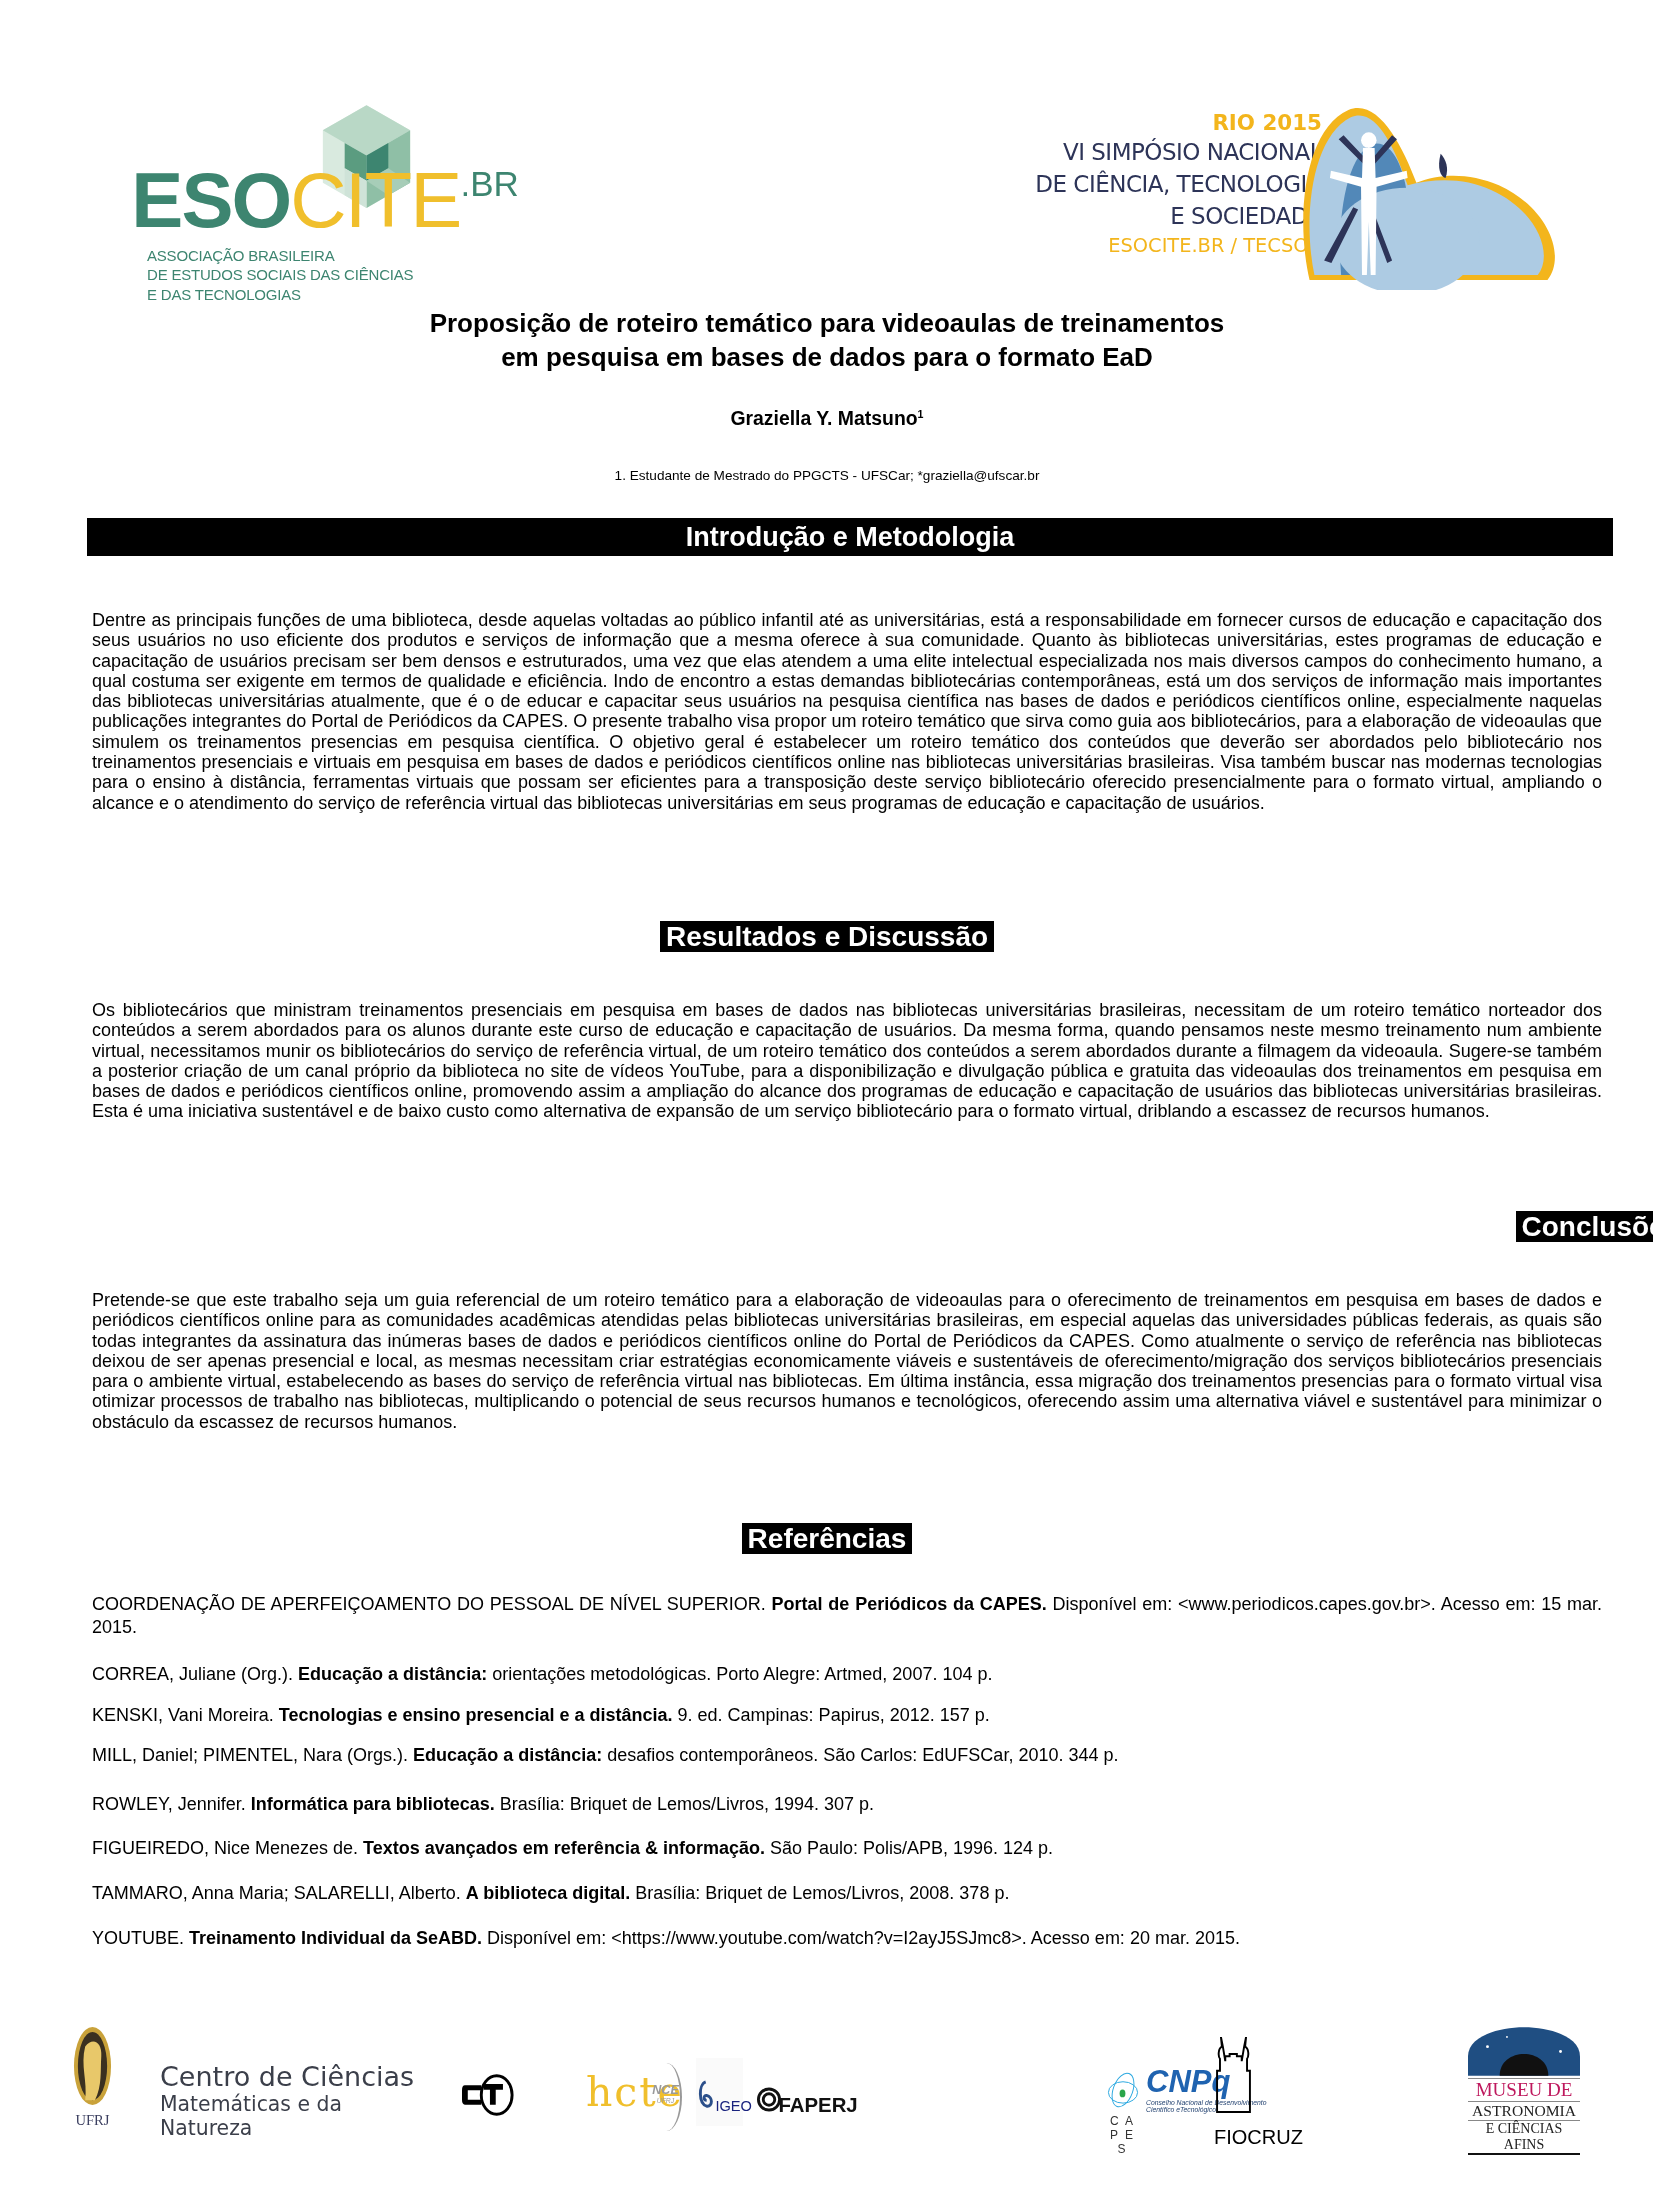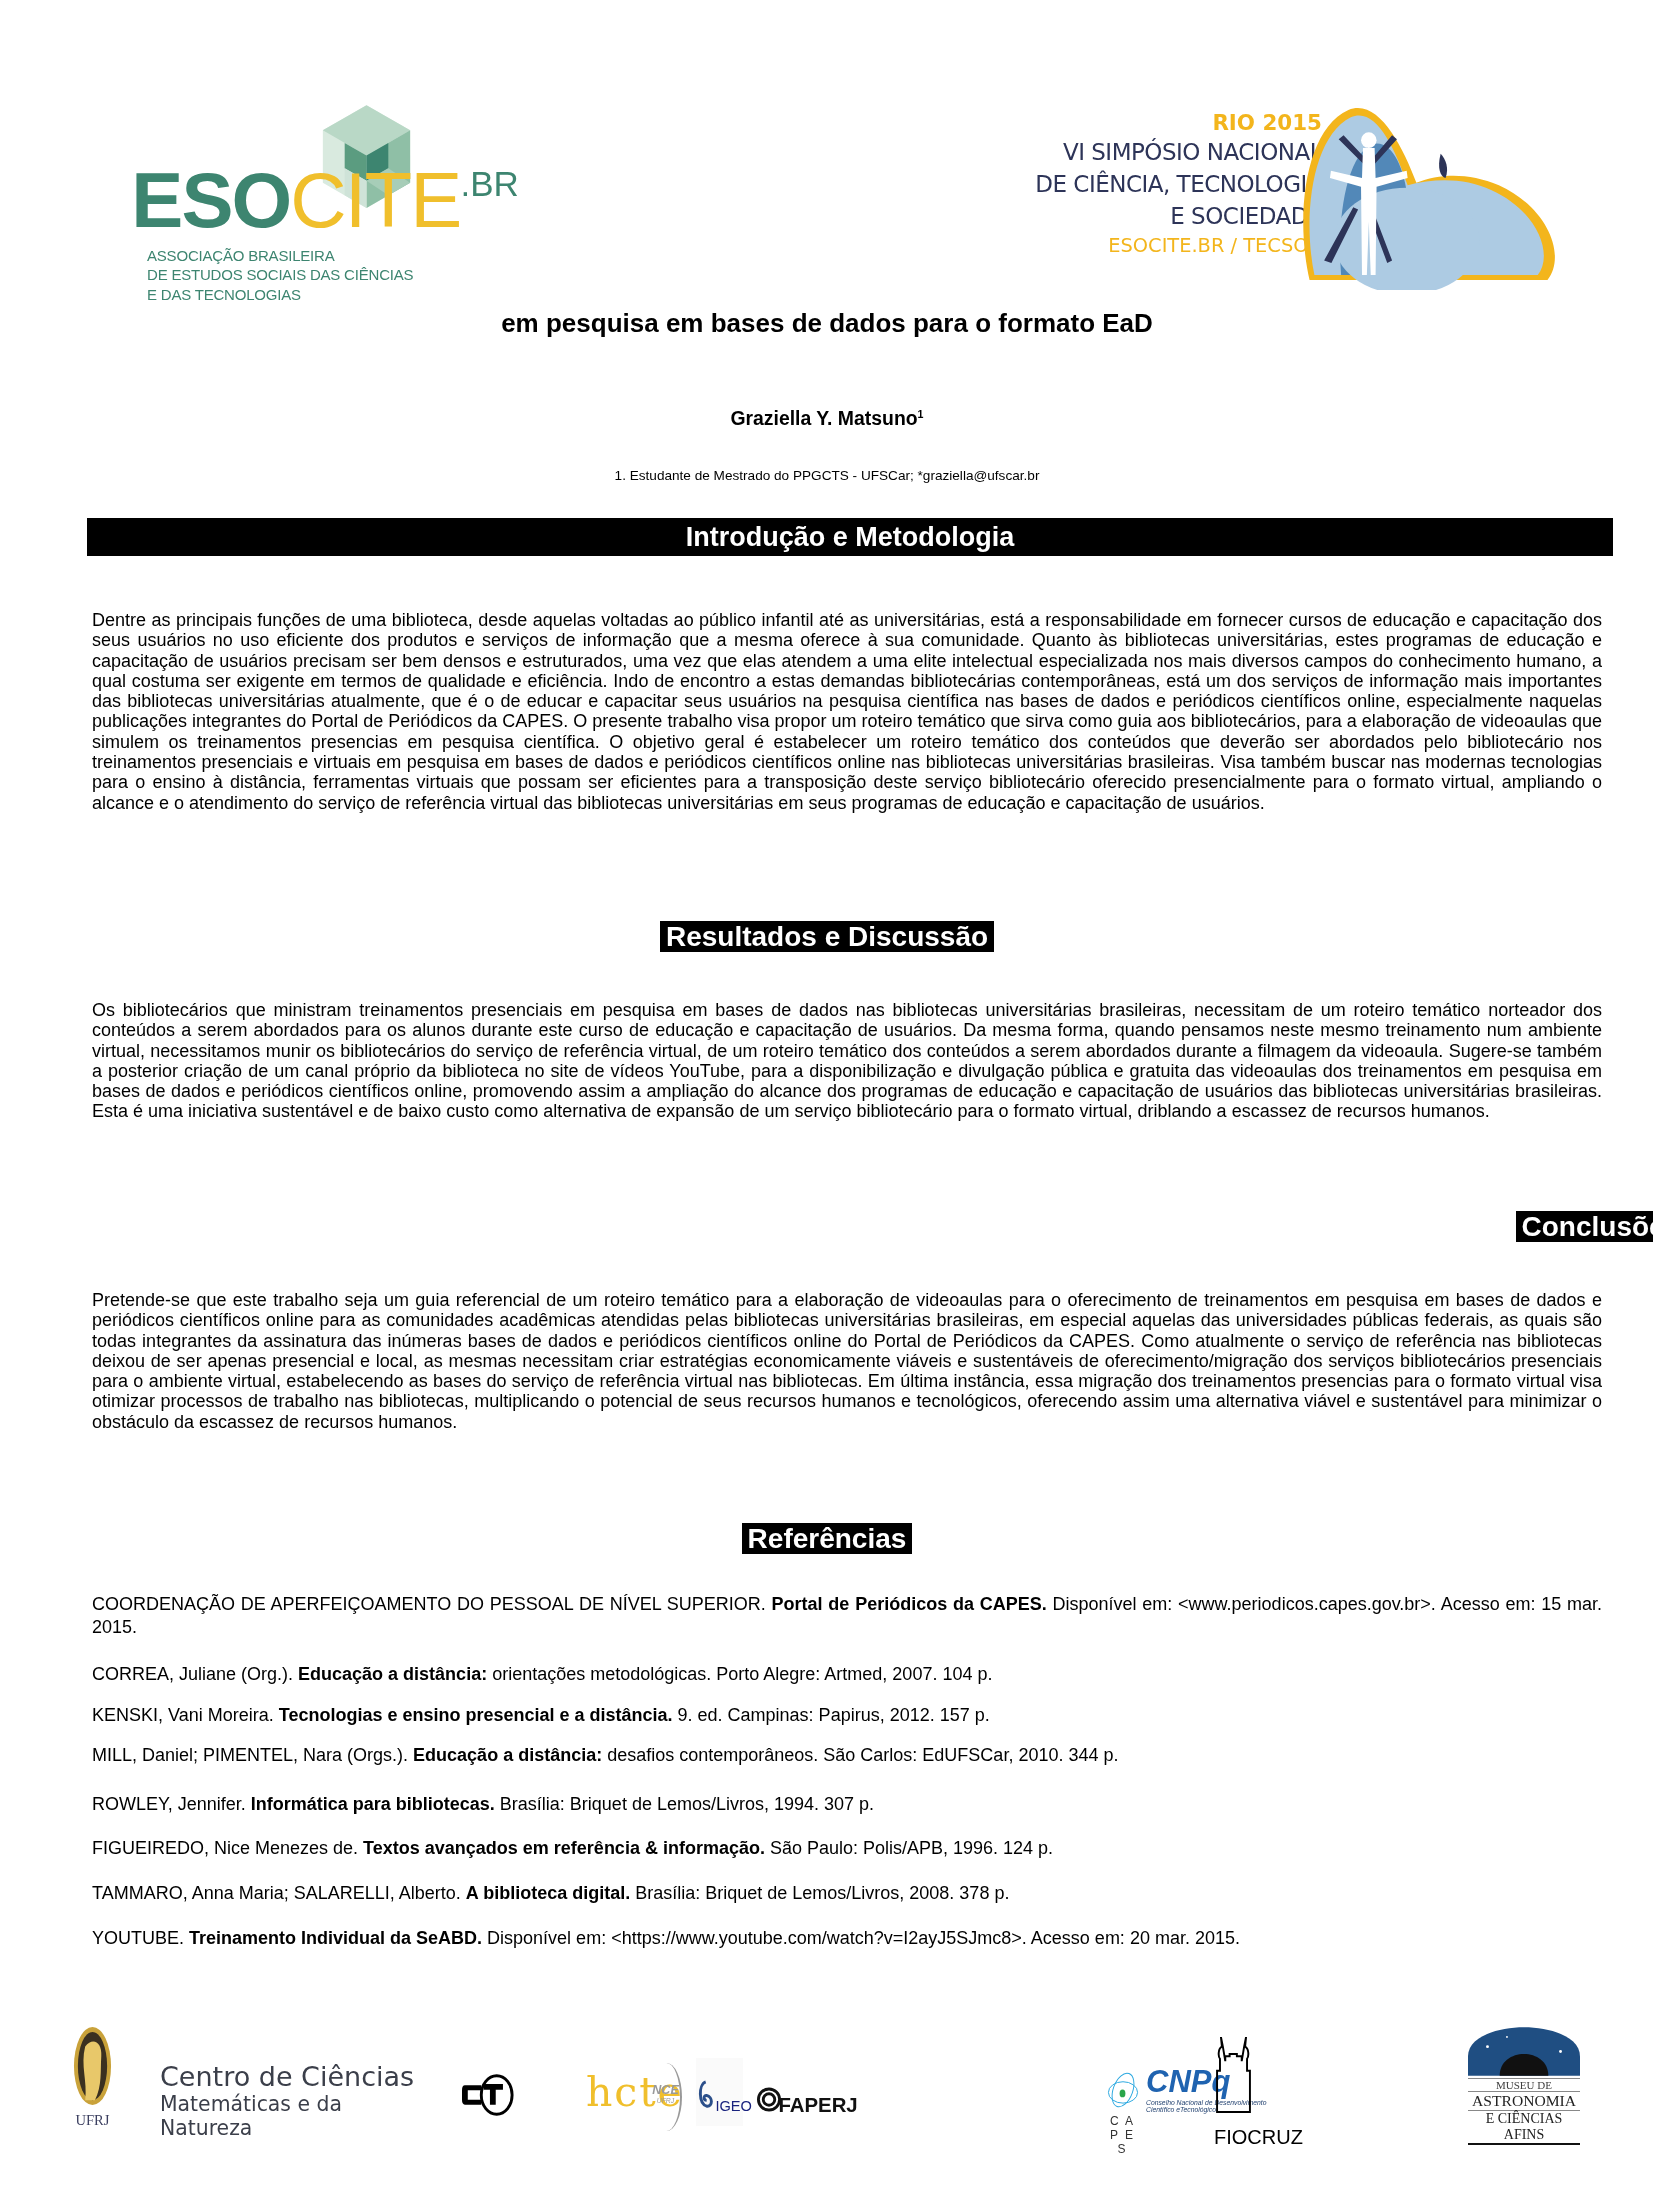--- a/index.html
+++ b/index.html
@@ -84,20 +84,21 @@
     <path d="M95,360 C85,230 110,110 160,90 C200,80 225,140 232,200 C240,250 235,320 225,360 Z" fill="#5288b8"></path>
     <ellipse cx="230" cy="290" rx="150" ry="110" fill="#adcbe3"></ellipse>
     <path d="M300,110 C310,120 318,140 310,160 C300,158 292,140 300,110 Z" fill="#2d3458"></path>
     <path d="M90,80 L140,130 L150,125 L100,72 Z M210,80 L165,130 L155,125 L200,72 Z M60,330 L120,220 L130,225 L75,335 Z M200,330 L160,225 L150,228 L190,335 Z" fill="#2d3458"></path>
     <circle cx="152" cy="82" r="16" fill="#fff"></circle>
     <path d="M140,98 L164,98 L166,160 L230,145 L232,160 L168,178 L166,360 L156,360 L152,250 L148,360 L138,360 L136,178 L72,160 L74,145 L138,160 Z" fill="#fff"></path>
   </svg>
 </div>
 
 <div class="abs title">
+  <div>Proposição de roteiro temático para videoaulas de treinamentos</div>
   <div>em pesquisa em bases de dados para o formato EaD</div>
 </div>
 <div class="abs author">
   <span>Graziella Y. Matsuno</span><sup>1</sup>
 </div>
 <div class="abs affil">1. Estudante de Mestrado do PPGCTS - UFSCar; *graziella@ufscar.br</div>
 
 <div id="sec-intro" class="abs sec-bar">Introdução e Metodologia</div>
 <div class="abs para" style="top:610px;">Dentre as principais funções de uma biblioteca, desde aquelas voltadas ao público infantil até as universitárias, está a responsabilidade em fornecer cursos de educação e capacitação dos seus usuários no uso eficiente dos produtos e serviços de informação que a mesma oferece à sua comunidade. Quanto às bibliotecas universitárias, estes programas de educação e capacitação de usuários precisam ser bem densos e estruturados, uma vez que elas atendem a uma elite intelectual especializada nos mais diversos campos do conhecimento humano, a qual costuma ser exigente em termos de qualidade e eficiência. Indo de encontro a estas demandas bibliotecárias contemporâneas, está um dos serviços de informação mais importantes das bibliotecas universitárias atualmente, que é o de educar e capacitar seus usuários na pesquisa científica nas bases de dados e periódicos científicos online,  especialmente naquelas publicações integrantes do Portal de Periódicos da CAPES. O presente trabalho visa propor um roteiro temático que sirva como guia aos bibliotecários, para a elaboração de videoaulas que simulem os treinamentos  presencias em pesquisa científica. O objetivo geral é estabelecer um roteiro temático dos conteúdos que deverão ser abordados pelo bibliotecário nos treinamentos presenciais e virtuais em pesquisa em bases de dados e periódicos científicos online nas bibliotecas universitárias brasileiras. Visa também buscar nas modernas tecnologias para o ensino à distância, ferramentas virtuais que possam ser eficientes para a transposição deste serviço bibliotecário oferecido presencialmente para o formato virtual, ampliando o alcance e o atendimento do serviço de referência virtual das bibliotecas universitárias em seus programas de educação e capacitação de usuários.</div>
 
@@ -206,17 +207,17 @@
 </div>
 
 <div class="flogo" style="left:1468px; top:2027px; width:112px; height:105px; text-align:center;">
   <svg width="112" height="49" viewBox="0 0 230 100">
     <path d="M0,100 L0,60 C0,20 60,0 115,0 C170,0 230,20 230,60 L230,100 Z" fill="#1f4e82"></path>
     <path d="M65,100 C65,40 165,40 165,100 Z" fill="#111"></path>
     <circle cx="40" cy="40" r="3" fill="#fff"></circle>
       <circle cx="190" cy="50" r="3" fill="#fff"></circle>
       <circle cx="80" cy="20" r="2" fill="#fff"></circle>
   </svg>
-  <div style="border-top:1px solid #888; font-family:'Liberation Serif', serif; font-size:11px; color:#404040;">MUSEU DE</div>
+  <div style="border-top:1px solid #888; font-family:'Liberation Serif', serif; font-size:19px; color:#be185d;">MUSEU DE</div>
   <div style="border-top:1px solid #888; font-family:'Liberation Serif', serif; font-size:15.6px; color:#222;">ASTRONOMIA</div>
   <div style="border-top:1px solid #888; border-bottom:2.4px solid #111; font-family:'Liberation Serif', serif; font-size:14px; color:#222; padding-bottom:0;">E CIÊNCIAS AFINS</div>
 </div>
 
 
 </body></html>

